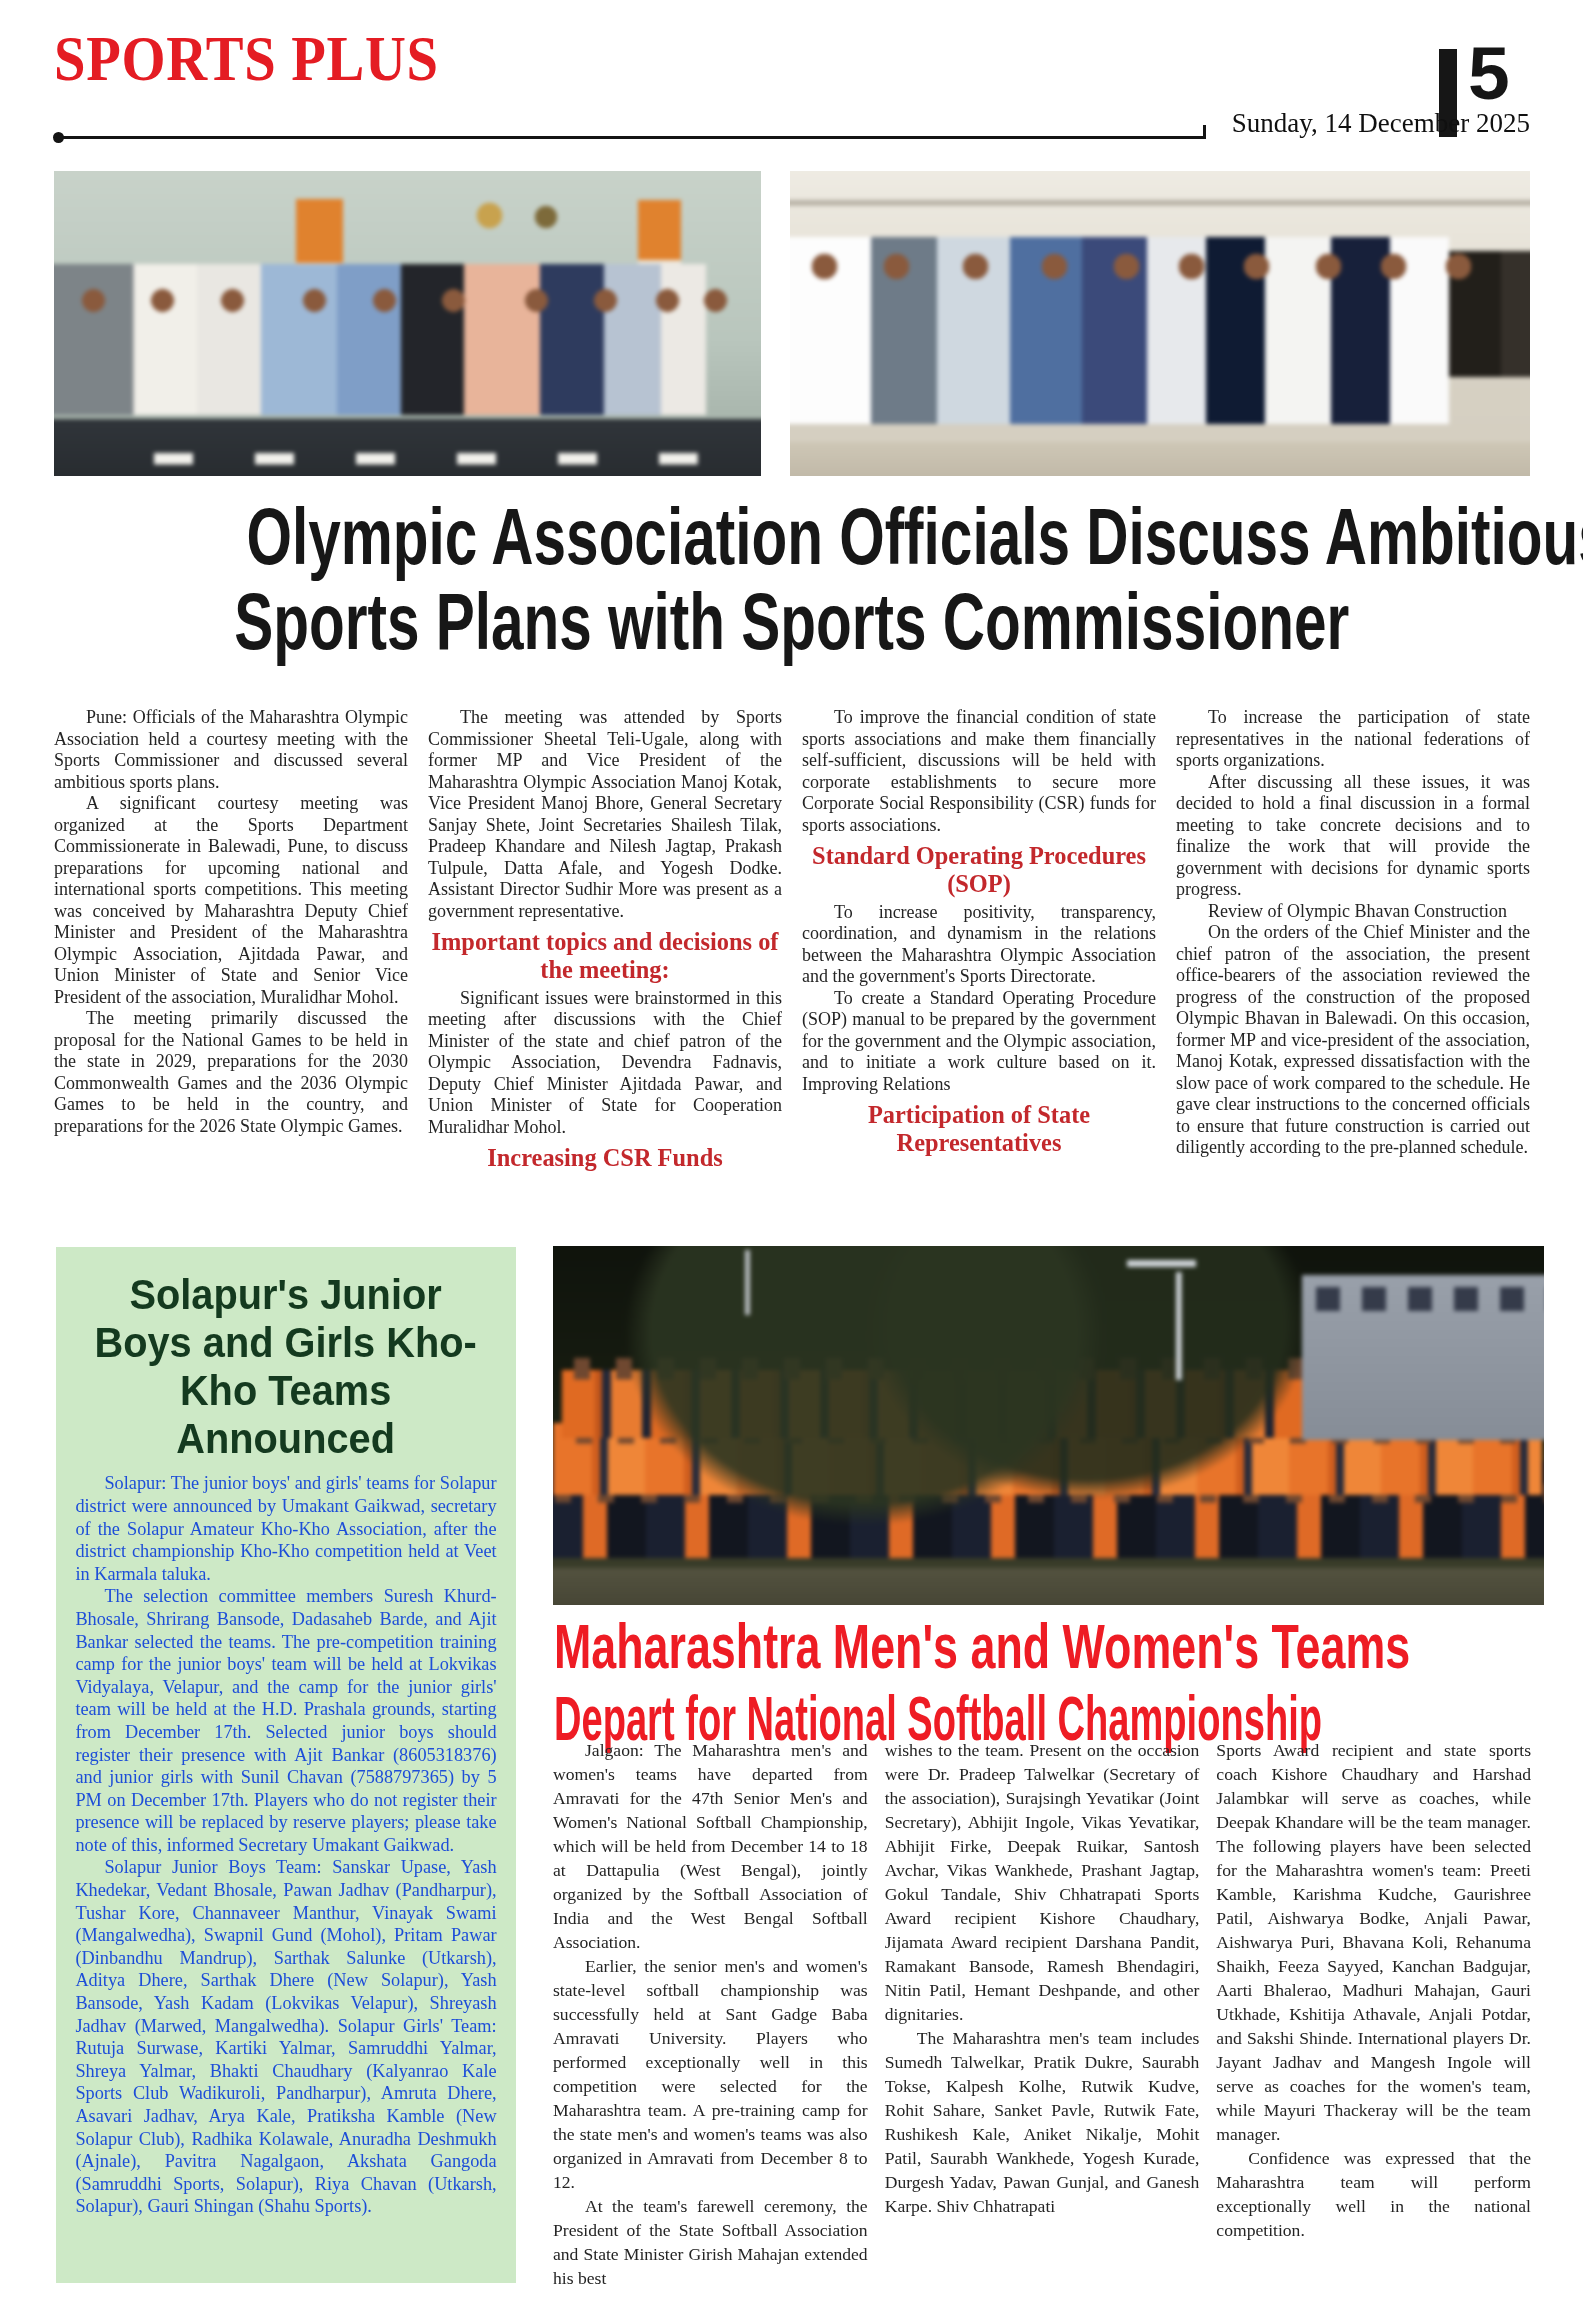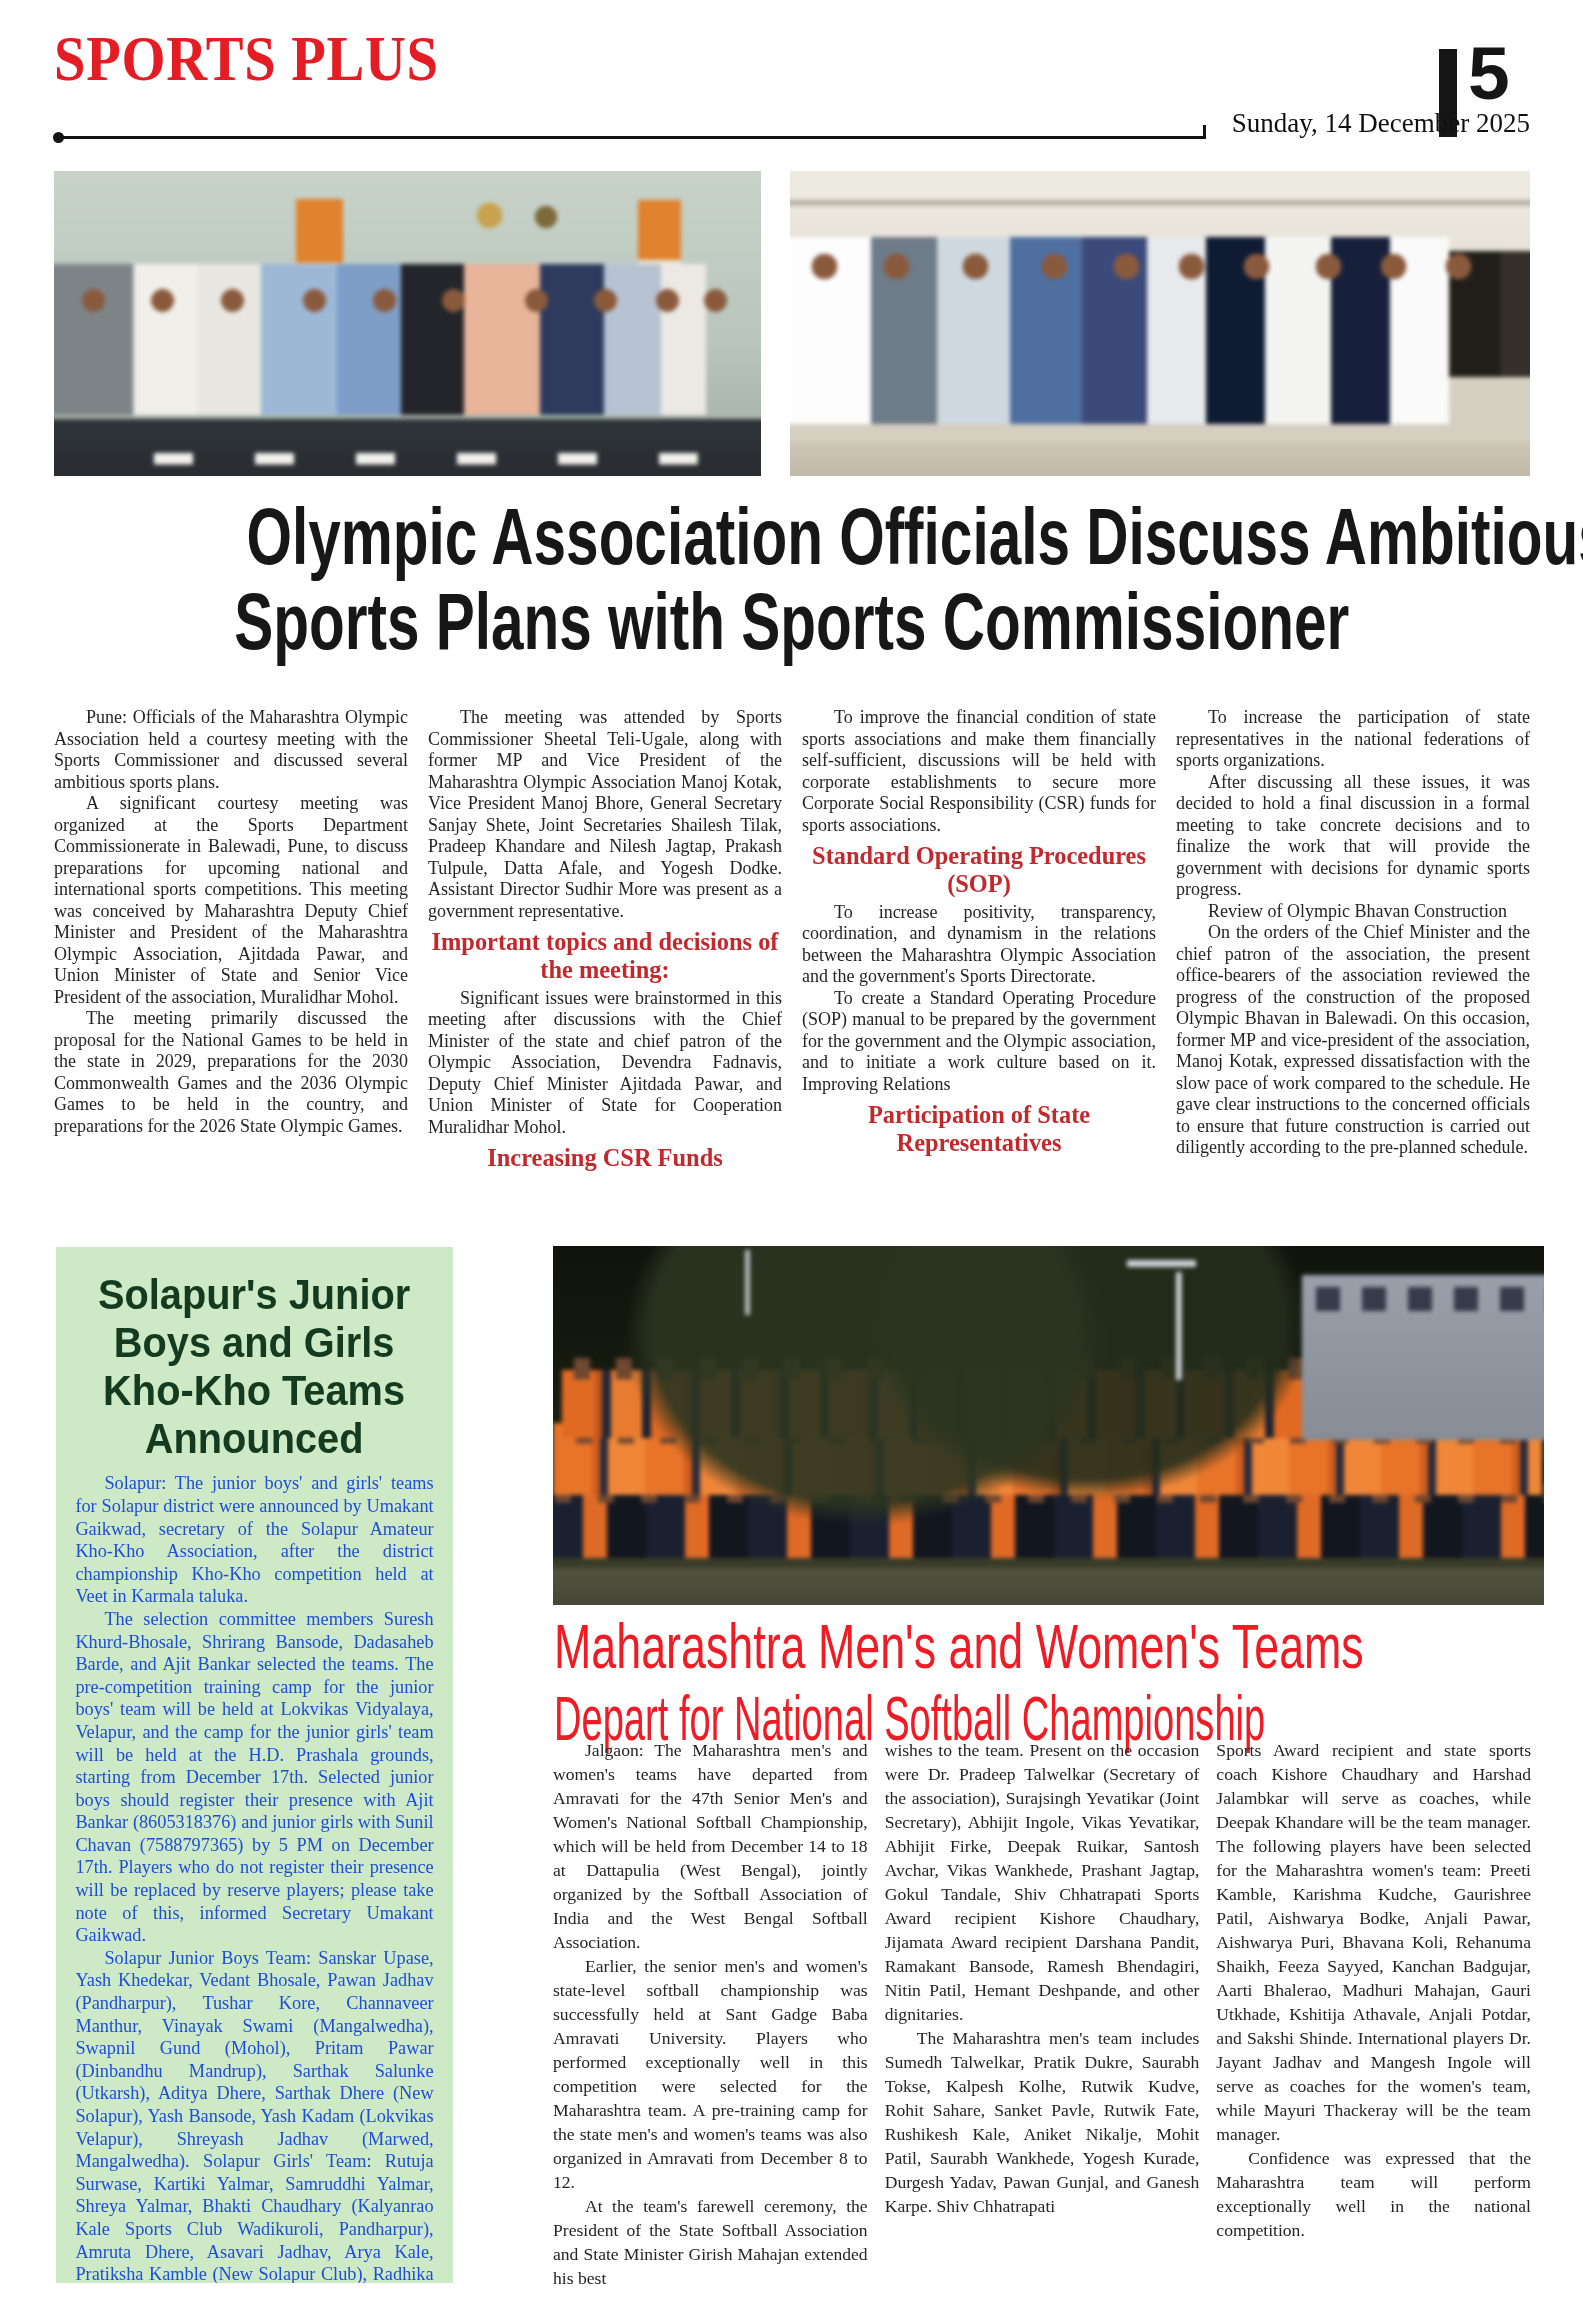--- a/index.html
+++ b/index.html
@@ -42,37 +42,37 @@
   }
   .cols4 .col{flex:1 1 0;font-size:18px;line-height:21.5px;text-align:justify;color:#242424;}
   p.art{margin:0;text-indent:32px;}
   p.art.noind{text-indent:0;}
   .subhead{
     margin:5.7px 0 4.3px 0;text-align:center;font-weight:bold;
     color:var(--subhead-red,#c3282c);font-size:24.4px;line-height:28px;text-indent:0;
   }
   
   .green-box{
-    position:absolute;left:56px;top:1247px;width:397px;height:1036px;
+    position:absolute;left:56px;top:1247px;width:460px;height:1036px;
     background:var(--greenbox-bg,#cde9c6);overflow:hidden;
     padding:0;box-sizing:border-box;
   }
   .green-box .inner{padding:24.4px 19.4px 14.4px 19.4px;}
   .gb-title{
     margin:0 0 13px 0;text-align:center;
     font-family:"Liberation Sans",sans-serif;font-weight:bold;
     font-size:41px;line-height:47px;color:var(--greenbox-title,#143a1f);
     transform:scale(.97,1.02);transform-origin:center top;
   }
   .gb-body p{margin:0;font-size:18.3px;line-height:22.6px;text-align:justify;
     color:#1d4ed8;text-indent:29px;}
   
   .headline2{
     position:absolute;left:554px;top:1611px;width:991px;
-    font-family:"Liberation Sans",sans-serif;font-weight:normal;
+    font-family:"Liberation Sans",sans-serif;font-weight:bold;
     color:var(--headline-red,#ee1c24);font-size:56px;line-height:72px;
   }
   .headline2 .l1{display:inline-block;white-space:nowrap;transform:scale(.80,1.12);transform-origin:left center;}
   .headline2 .l2{display:inline-block;white-space:nowrap;transform:scale(.68,1.12);transform-origin:left center;}
   .headline2 .row{height:72px;}
   
   .cols3{
     position:absolute;left:553px;top:1738px;width:978px;height:547px;
     display:flex;gap:17px;overflow:hidden;
   }

